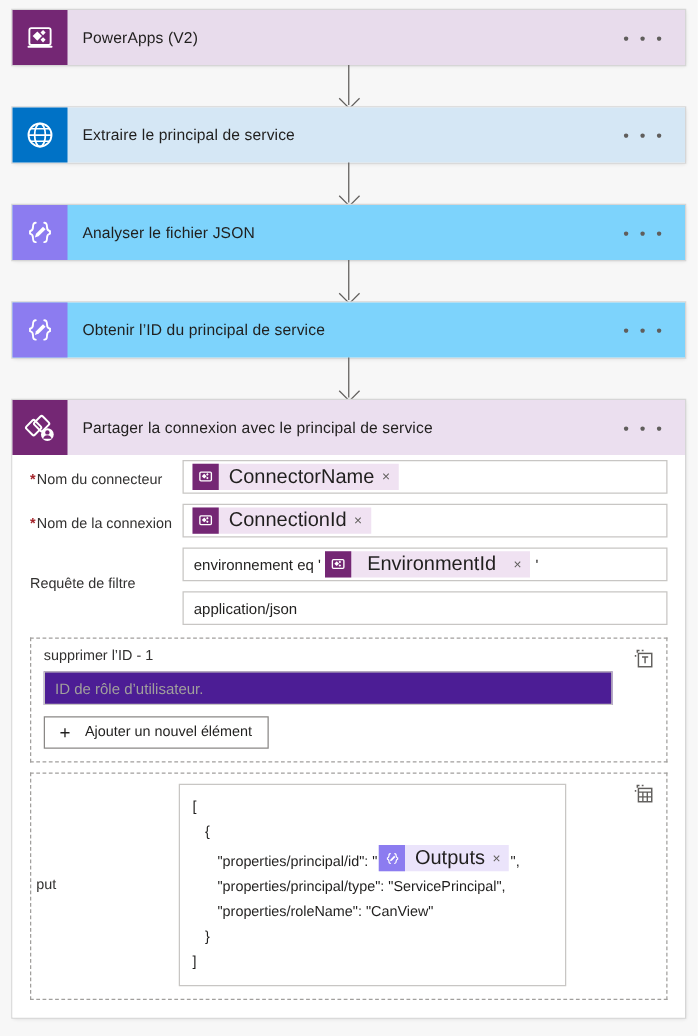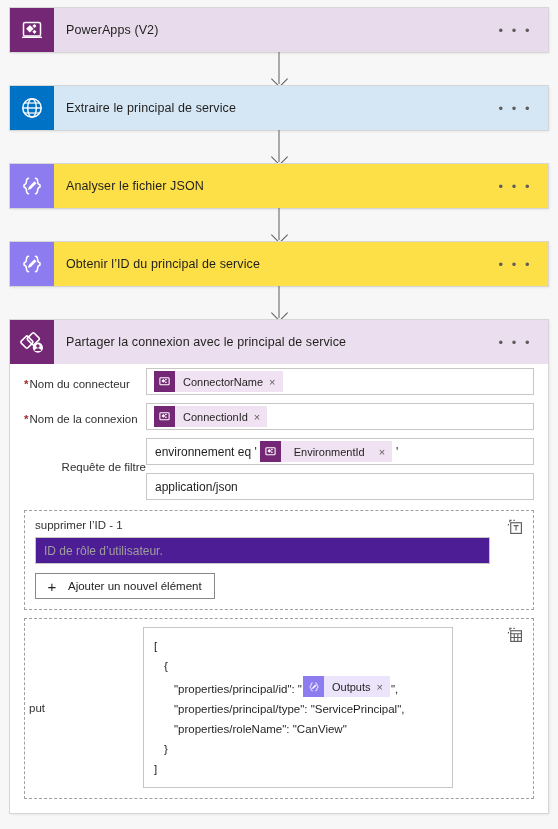--- a/index.html
+++ b/index.html
@@ -50,21 +50,21 @@
     padding-right: 16px;
     letter-spacing: 2.5px;
     font-size: 13px;
     color: #605e5c;
     line-height: 1;
   }
 
   
   .fill-powerapps { background: #e8dcec; }
   .fill-http      { background: #d5e7f5; }
-  .fill-json      { background: #fde047; justify-content: flex-end; }
+  .fill-json      { background: #7dd3fc; justify-content: flex-end; }
   .fill-share     { background: #ebdfef; }
 
   .ic-powerapps { background: #742774; }
   .ic-http      { background: #0072c6; }
   .ic-json      { background: #8c7cf0; }
   .ic-share     { background: #742774; }
 
   
   .arrow {
     position: absolute;
@@ -126,21 +126,21 @@
   .token .tic {
     width: 21px; height: 21px;
     flex: 0 0 21px;
     display: flex; align-items: center; justify-content: center;
     background: #742774;
   }
   .token.tok-json .tic { background: #8c7cf0; }
   .token.tok-json { background: #ebe4fb; }
   .token .tlbl {
     padding: 0 6px 0 8px;
-    font-size: 11px;
+    font-size: 16px;
     color: #201f1e;
   }
   .token .tx {
     padding-right: 7px;
     font-size: 11px;
     color: #605e5c;
     cursor: pointer;
   }
 
   
@@ -348,21 +348,21 @@
               </span>
               <span class="tlbl">ConnectionId</span>
               <span class="tx">×</span>
             </span>
           </div>
         </div>
       </div>
 
 
       <div class="frow">
-        <div class="flabel" style="padding-top:22px;text-align:right;">Requête de filtre</div>
+        <div class="flabel" style="padding-top:22px;">Requête de filtre</div>
         <div class="fctl">
           <div class="tbox">
             <span style="padding:0 2px 0 2px;">environnement eq '</span>
             <span class="token">
               <span class="tic">
                 <svg width="13" height="13" viewBox="0 0 24 24">
                   <rect x="3.5" y="5" width="17" height="13" rx="1.6" fill="none" stroke="#ffffff" stroke-width="2"></rect>
                   <rect x="7.4" y="8.4" width="5" height="5" transform="rotate(45 9.9 10.9)" fill="#ffffff"></rect>
                   <rect x="13.2" y="7" width="2.7" height="2.7" transform="rotate(45 14.55 8.35)" fill="#ffffff"></rect>
                   <rect x="13.2" y="12.2" width="2.7" height="2.7" transform="rotate(45 14.55 13.55)" fill="#ffffff"></rect>

